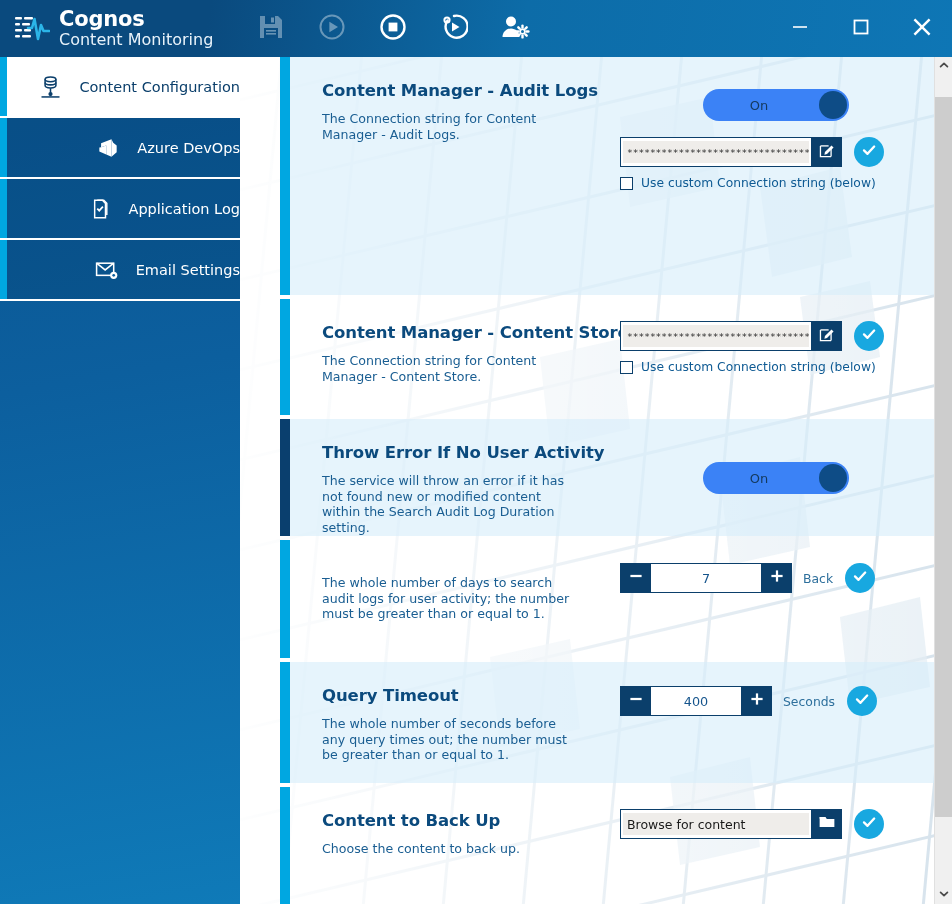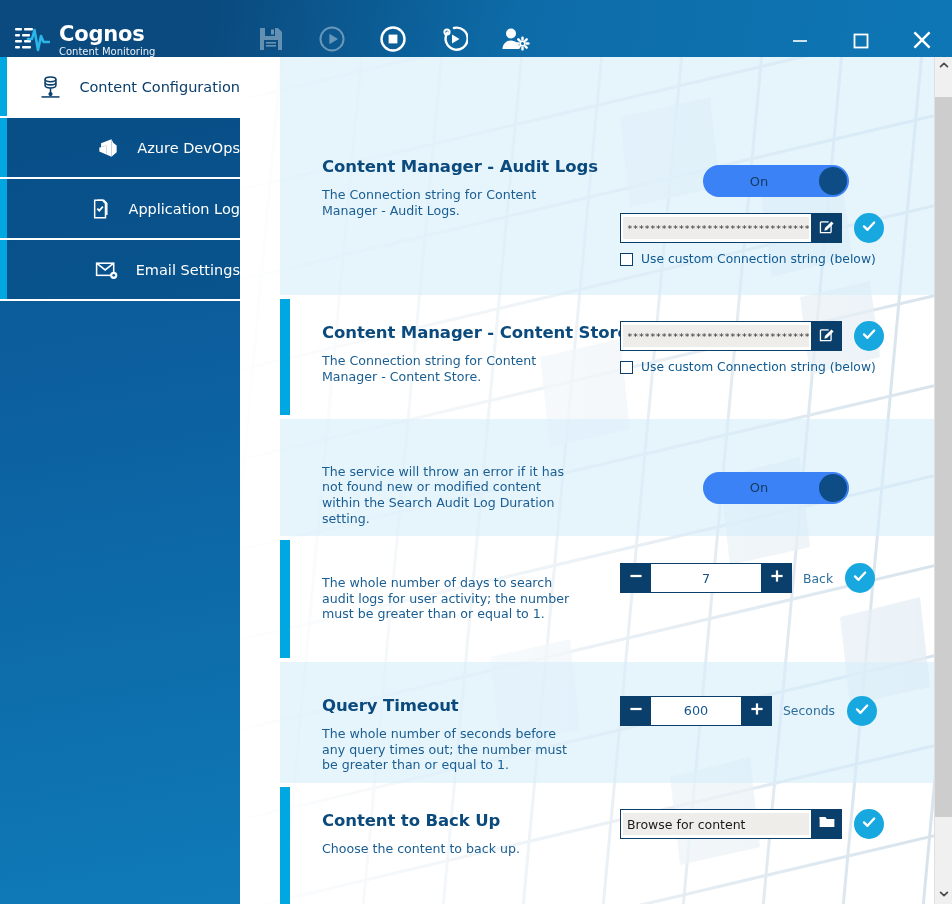--- a/index.html
+++ b/index.html
@@ -8,33 +8,33 @@
     font-family: "Liberation Sans", sans-serif;
     background:#ffffff;
     -webkit-font-smoothing: antialiased;
   }
   #app { position:relative; width:952px; height:904px; overflow:hidden; }
 
   
   .titlebar {
     position:absolute; left:0; top:0; width:952px; height:57px;
     background:linear-gradient(100deg,#0a4a7e 0%,#0a4a7e 22%,#0d6ca8 55%,#0e76b5 100%);
-    display:flex; align-items:flex-end;
+    display:flex; align-items:center;
   }
   .brand {
     width:240px; display:flex; align-items:center; gap:9px; padding-left:14px;
   }
   .brand-logo { width:36px; height:34px; flex:none; }
   .brand-text { line-height:1; }
   .brand-title {
     color:#fff; font-size:21px; font-weight:bold; letter-spacing:-0.2px;
     display:block; font-family:"DejaVu Sans", sans-serif;
   }
   .brand-sub {
-    color:#e8f2fa; font-size:10px; display:block; margin-top:2px;
+    color:#e8f2fa; font-size:16px; display:block; margin-top:2px;
     font-family:"DejaVu Sans", sans-serif;
   }
   .tb-sep { width:1px; background:#ffffff; opacity:.85; }
   .tb-btn {
     width:60px; display:flex; align-items:center; justify-content:center;
     cursor:pointer;
   }
   .tb-btn.disabled { opacity:.38; }
   .tb-spacer { flex:1 1 auto; }
   .win-btn {
@@ -78,21 +78,21 @@
   }
   .panelwrap {
     position:absolute; left:40px; top:0; width:654px;
   }
   .panel {
     position:relative; width:654px; margin-bottom:4px;
     display:flex;
   }
   .panel .pac { width:10px; flex:none; }
   .panel .pbody { flex:1 1 auto; position:relative; padding:24px 0 0 32px; }
-  .panel.tint { background:rgba(214,238,250,0.62);align-items:center; }
+  .panel.tint { background:rgba(214,238,250,0.62); }
   .panel .ptitle {
     font-size:16.5px; font-weight:bold; color:#0b4a7d;
     font-family:"DejaVu Sans", sans-serif; letter-spacing:-0.1px;
   }
   .panel .pdesc {
     margin-top:11px; font-size:12.6px; color:#1a5e92; line-height:1.25;
     font-family:"DejaVu Sans", sans-serif; max-width:250px;
   }
   .ctrl { position:absolute; }
 
@@ -508,20 +508,21 @@
               <span class="chk"></span>
               <label>Use custom Connection string (below)</label>
             </div>
           </div>
         </div>
       </div>
 
       <div class="panel tint" style="height:117px;">
         <div class="pac" style="background:#0a3f6e;"></div>
         <div class="pbody">
+          <div class="ptitle">Throw Error If No User Activity</div>
           <div class="pdesc" style="max-width:245px;">The service will throw an error if it has not found new or modified content within the Search Audit Log Duration setting.</div>
           <div class="ctrl" style="left:413px; top:43px;">
             <div class="toggle">
               <span class="tlabel">On</span>
               <span class="knob"></span>
             </div>
           </div>
         </div>
       </div>
 
@@ -573,21 +574,21 @@
             <div class="spingrp">
               <div class="spinner">
                 <div class="spin-btn">
                   <span>
                     <svg viewBox="0 0 20 20" width="16" height="16">
                         <rect x="3" y="8.6" width="14" height="2.8" fill="#ffffff"></rect>
                       </svg>
                   </span>
                 </div>
                 <div class="spin-val" style="width:90px;">
-                  <span>600</span>
+                  <span>400</span>
                 </div>
                 <div class="spin-btn">
                   <span>
                     <svg viewBox="0 0 20 20" width="16" height="16">
                       <rect x="3" y="8.6" width="14" height="2.8" fill="#ffffff"></rect>
                       <rect x="8.6" y="3" width="2.8" height="14" fill="#ffffff"></rect>
                     </svg>
                   </span>
                 </div>
               </div>

